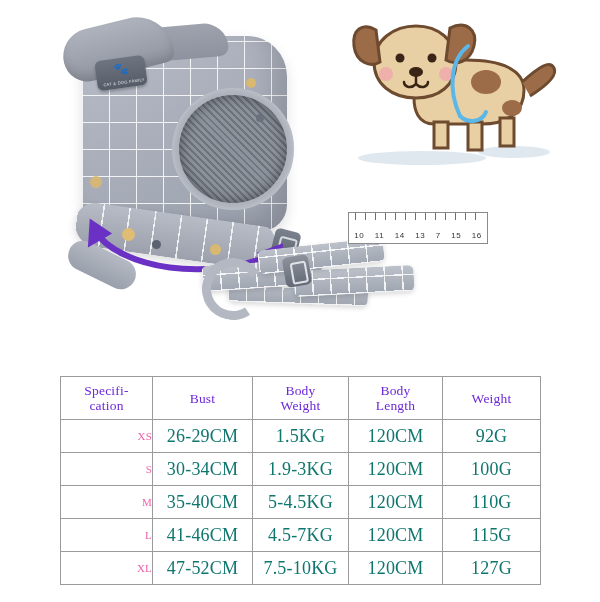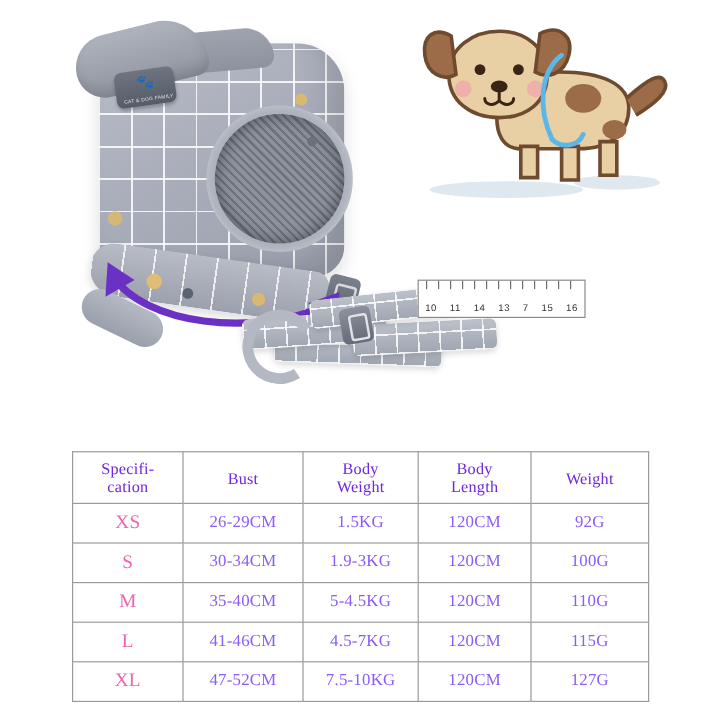--- a/index.html
+++ b/index.html
@@ -205,21 +205,20 @@
 
   
   .ruler{
     position:absolute;
     left: 348px;
     top: 212px;
     width: 138px;
     height: 30px;
     background:#ffffff;
     border:1px solid #8b8b8b;
-    margin-top:21px;
   }
   .ruler .ticks{ position:absolute; left:0; top:0; width:100%; height:10px; }
   .ruler .ticks i{
     position:absolute; top:0; width:1px; height:7px; background:#6f6f6f;
   }
   .ruler .nums{
     position:absolute; left:0; bottom:3px; width:100%;
     display:flex; justify-content:space-around;
     font-family:"Liberation Sans", sans-serif;
     font-size:8px; color:#333; letter-spacing:.5px;
@@ -231,36 +230,37 @@
     left: 60px;
     top: 376px;
     width: 480px;
     border-collapse: collapse;
     table-layout: fixed;
   }
   #spec-table td, #spec-table th{
     border: 1px solid #9b9b9b;
     text-align: center;
     font-family: "Liberation Serif", serif;
-    font-size: 14px;
-    color: #8b5cf6;
+    font-size: 18px;
+    color: #0f766e;
     height: 32px;
     padding: 0;
     letter-spacing: .2px;
   }
   #spec-table thead th{
     color: #6d28d9;
     font-weight: normal;
     font-size: 13.5px;
     line-height: 15px;
     height: 42px;
   }
   #spec-table tbody td:first-child{
     color: #ee63ad;
-    font-size: 16px;
+    font-size: 11px;
+    text-align: right;
   }
   .col-spec{ width: 92px; }
   .col-bust{ width: 100px; }
   .col-bw{ width: 96px; }
   .col-rope{ width: 94px; }
   .col-weight{ width: 98px; }
 </style>
 </head>
 <body>
 

